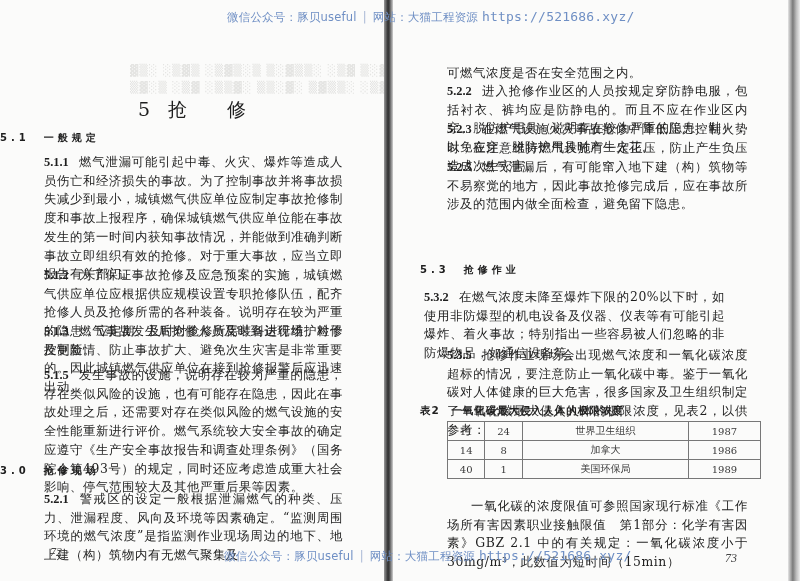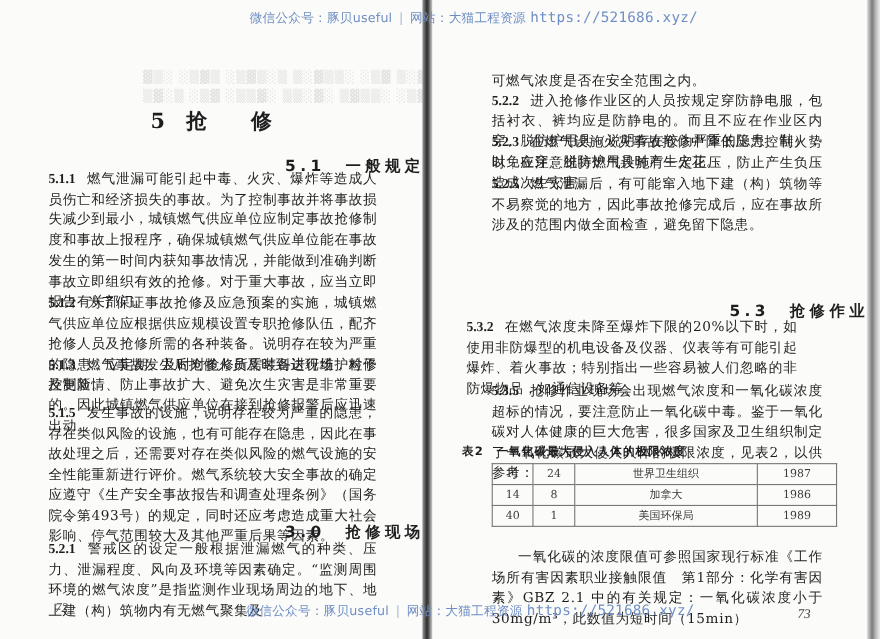--- a/index.html
+++ b/index.html
@@ -29,27 +29,26 @@
     white-space: nowrap;
   }
   .wm {
     position: absolute; font-family: "DejaVu Sans", sans-serif; font-size: 11.5px;
     color: #6f8fc4; white-space: nowrap; letter-spacing: 0.2px;
   }
   .wm .sep { color: #a9b8d6; margin: 0 6px; }
   .wm .url { font-family: "DejaVu Sans Mono", monospace; font-size: 13px; }
   .chapter {
     position: absolute; left: 0; width: 386px; top: 97px; text-align: center;
-    font-size: 19px; font-weight: bold; letter-spacing: 2px;
+    font-size: 19px; font-weight: normal; letter-spacing: 2px;
   }
   .chapter .gap { display: inline-block; width: 38px; }
   .section {
-    position: absolute; text-align: right; font-size: 14px; font-weight: bold; letter-spacing: 4px;
+    position: absolute; text-align: left; font-size: 10px; font-weight: bold; letter-spacing: 4px;
     font-family: "DejaVu Sans", sans-serif;
-    margin-top: 11px;
   }
   .para {
     position: absolute; font-size: 12.4px; line-height: 18.7px; text-align: justify;
     letter-spacing: 0.6px;
   }
   .para .num { font-weight: bold; font-family: "Liberation Serif", serif; margin-right: 10px; letter-spacing: 0; }
   .pagenum { position: absolute; font-style: italic; font-size: 12px; color: #444; font-family: "Liberation Serif", serif; }
   .tcap {
     position: absolute; left: 420px; width: 370px; top: 404px; text-align: left;
     font-family: "DejaVu Sans", sans-serif; font-weight: bold; font-size: 10.5px; letter-spacing: 1px;

